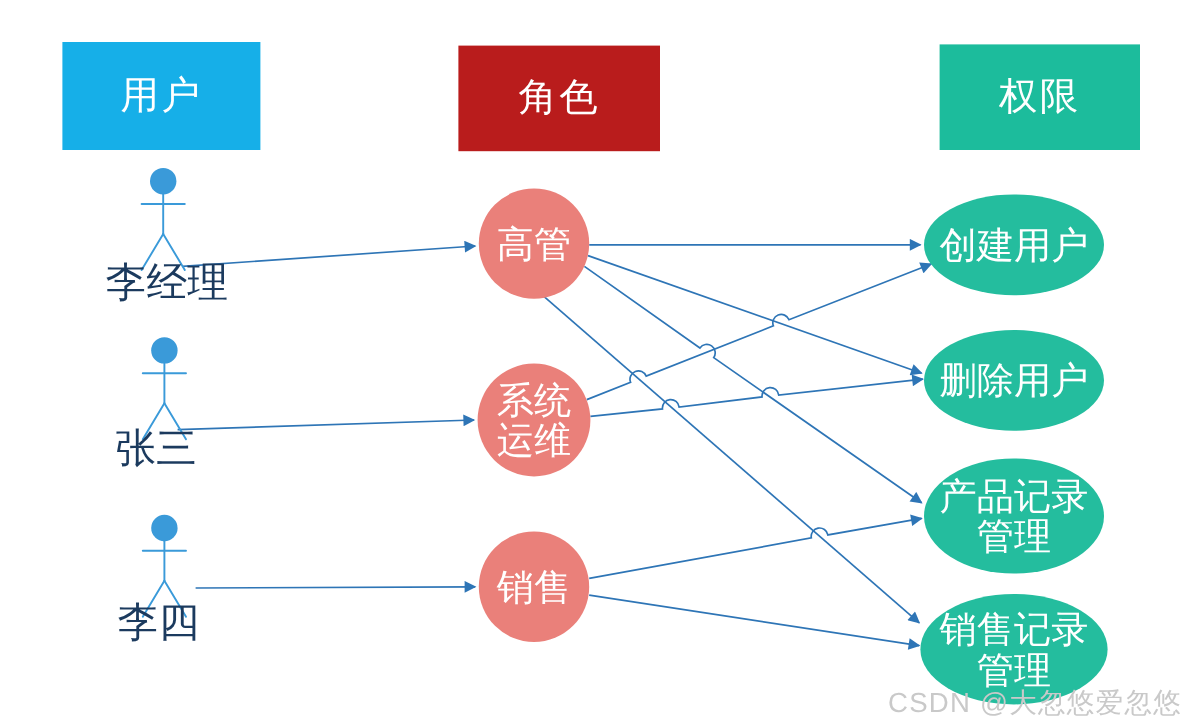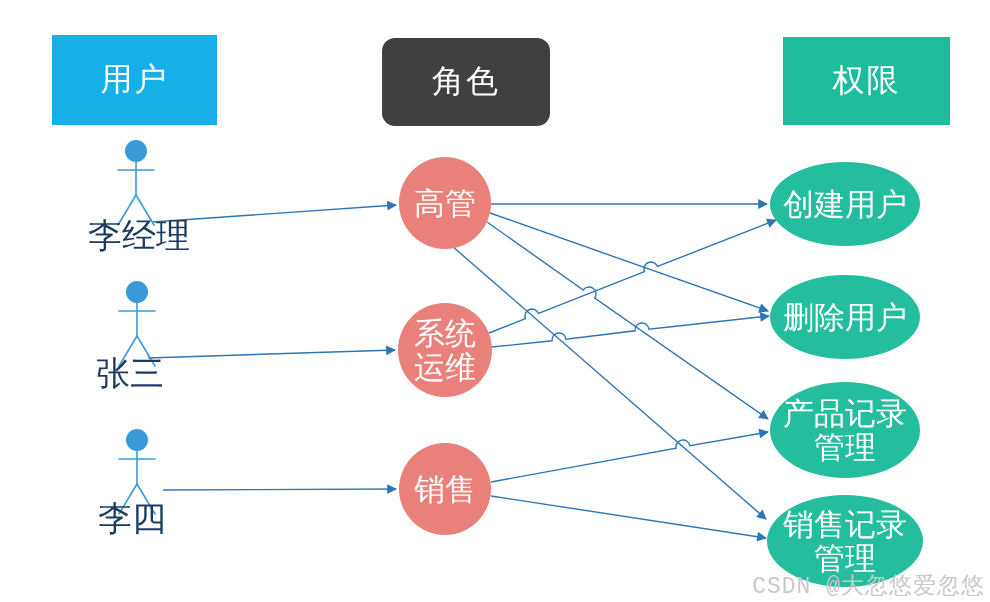--- a/index.html
+++ b/index.html
@@ -10,33 +10,33 @@
   .hdr{
     position:absolute;display:flex;align-items:center;justify-content:center;
     color:#fff;font-size:32px;letter-spacing:2px;
   }
   .hdr-users{left:52px;top:35px;width:165px;height:90px;}
   .hdr-roles{left:382px;top:38px;width:168px;height:88px;}
   .hdr-perms{left:760px;top:37px;width:167px;height:88px;margin-left:23px;}
   #svg-diagram{position:absolute;left:0;top:0;}
   .watermark{
     position:absolute;right:5px;bottom:1px;font-size:23px;
-    font-family:Liberation Mono, monospace;
+    font-family:Liberation Sans, sans-serif;
     letter-spacing:1px;
   }
 </style>
 </head>
 <body>
 
 <div class="stage">
 
   <div class="hdr hdr-users" style="background: rgb(22, 175, 232);">
     <span>用户</span>
   </div>
-  <div class="hdr hdr-roles" style="background: #404040; border-radius: 13px;">
+  <div class="hdr hdr-roles" style="background: #b91c1c;">
     <span>角色</span>
   </div>
   <div class="hdr hdr-perms" style="background: rgb(28, 188, 156);">
     <span>权限</span>
   </div>
 
   <svg id="svg-diagram" width="990" height="602" viewBox="0 0 990 602">
     <defs>
       <marker id="arrowhead" viewBox="0 0 10 10" refX="9" refY="5" markerWidth="8" markerHeight="7" orient="auto">
         <path d="M0,0 L10,5 L0,10 z" fill="#2e75b6"></path>

